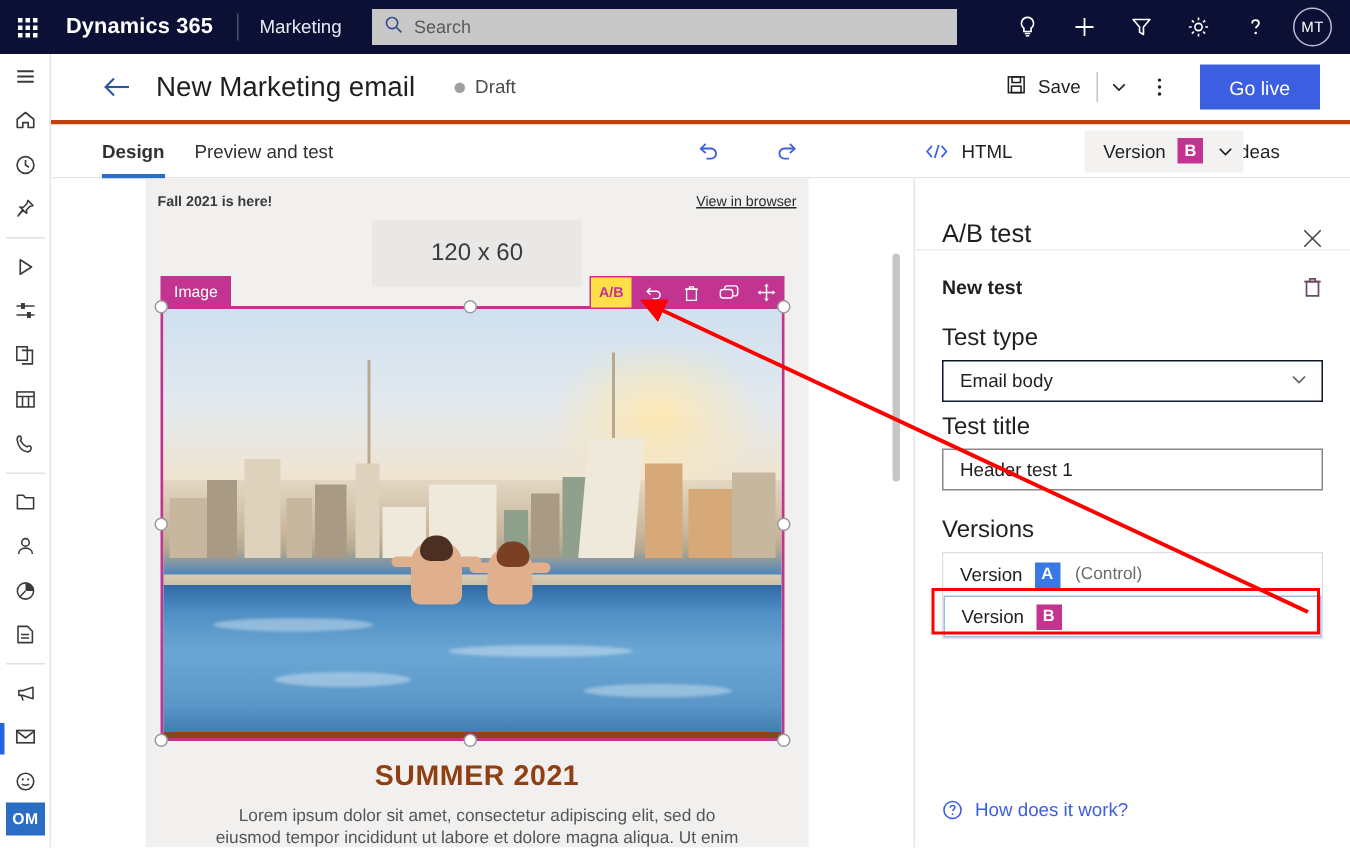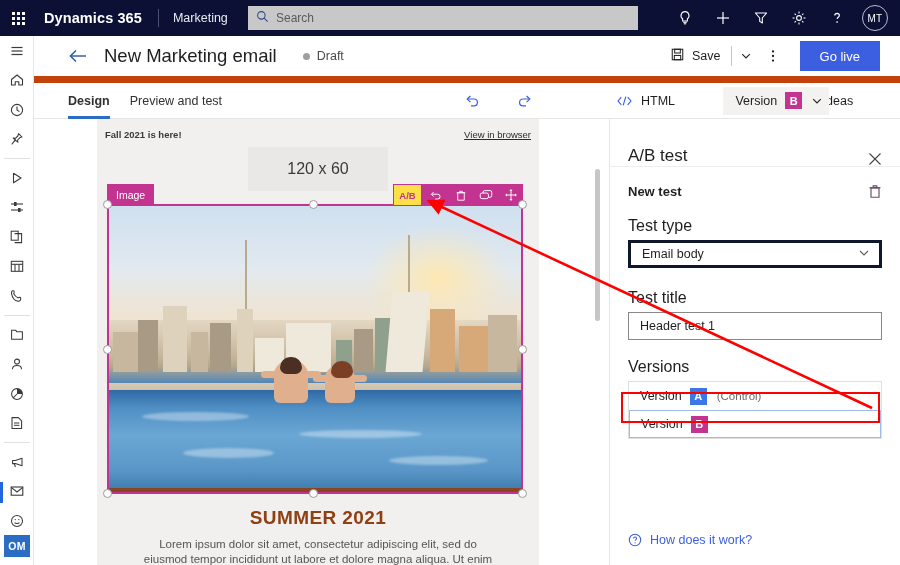--- a/index.html
+++ b/index.html
@@ -56,21 +56,21 @@
   .rail-badge {
     position:absolute; bottom: 8px; left: 4px;
     width: 26px; height: 22px; background:#2b6cc4; color:#fff;
     font-size: 10.5px; font-weight: bold; display:flex; align-items:center; justify-content:center;
     letter-spacing: .3px; cursor: pointer;
   }
 
   
   .cmdbar {
     position: absolute; top: 36px; left: 34px; width: 866px; height: 47px;
-    background:#ffffff; border-bottom: 7px solid #c2410c; display:flex; align-items:center;
+    background:#ffffff; border-bottom: 3px solid #c2410c; display:flex; align-items:center;
   }
   .backarrow { margin-left: 34px; color:#2b579a; cursor:pointer; display:flex; align-items:center; }
   .pagetitle { margin-left: 16px; font-size: 18.5px; color:#201f1e; }
   .statuswrap { margin-left: 26px; display:flex; align-items:center; }
   .statusdot { width: 7px; height: 7px; border-radius:50%; background:#a19f9d; margin-right: 7px; }
   .statustext { font-size: 12.5px; color:#4c4a48; }
   .cmdright { position:absolute; right: 20px; display:flex; align-items:center; }
   .savebtn { display:flex; align-items:center; color:#201f1e; font-size:12.5px; cursor:pointer; }
   .savebtn .lbl { margin-left: 7px; }
   .vsep { width:1px; height:20px; background:#c8c6c4; margin: 0 2px 0 10px; }
@@ -212,24 +212,24 @@
     padding: 0 18px 0 18px; border-bottom: 1px solid #eeeeee;
   }
   .panelhead .ptitle { font-size: 17px; color:#201f1e; }
   .panelhead .pclose { color:#444; cursor:pointer; display:flex; }
   .panelbody { padding: 16px 18px 0 18px; position:relative; height: 398px; }
   .rowhead { display:flex; align-items:center; justify-content:space-between; margin-bottom: 18px; }
   .rowhead .rt { font-size: 13px; font-weight:bold; color:#201f1e; }
   .trash { color:#6b4a63; cursor:pointer; display:flex; }
   .flabel { font-size: 16px; color:#201f1e; font-weight:normal; margin-bottom: 5px; }
   .fselect {
-    height: 28px; border: 3px solid #0f172a; background:#fff;
+    height: 28px; border: 1px solid #0f172a; background:#fff;
     display:flex; align-items:center; justify-content:space-between;
     padding: 0 9px 0 11px; font-size: 12.5px; color:#201f1e; cursor:pointer;
-    margin-bottom: 21px;
+    margin-bottom: 8px;
   }
   .finput {
     height: 28px; border: 1px solid #8a8886; background:#fff;
     display:flex; align-items:center; padding: 0 11px; font-size: 12.5px; color:#201f1e;
     margin-bottom: 18px; cursor: text;
   }
   .vlist { border: 1px solid #e1dfdd; }
   .vrow {
     height: 28px; display:flex; align-items:center; padding: 0 11px; cursor:pointer;
     font-size: 12.5px; color:#201f1e; background:#fff;

